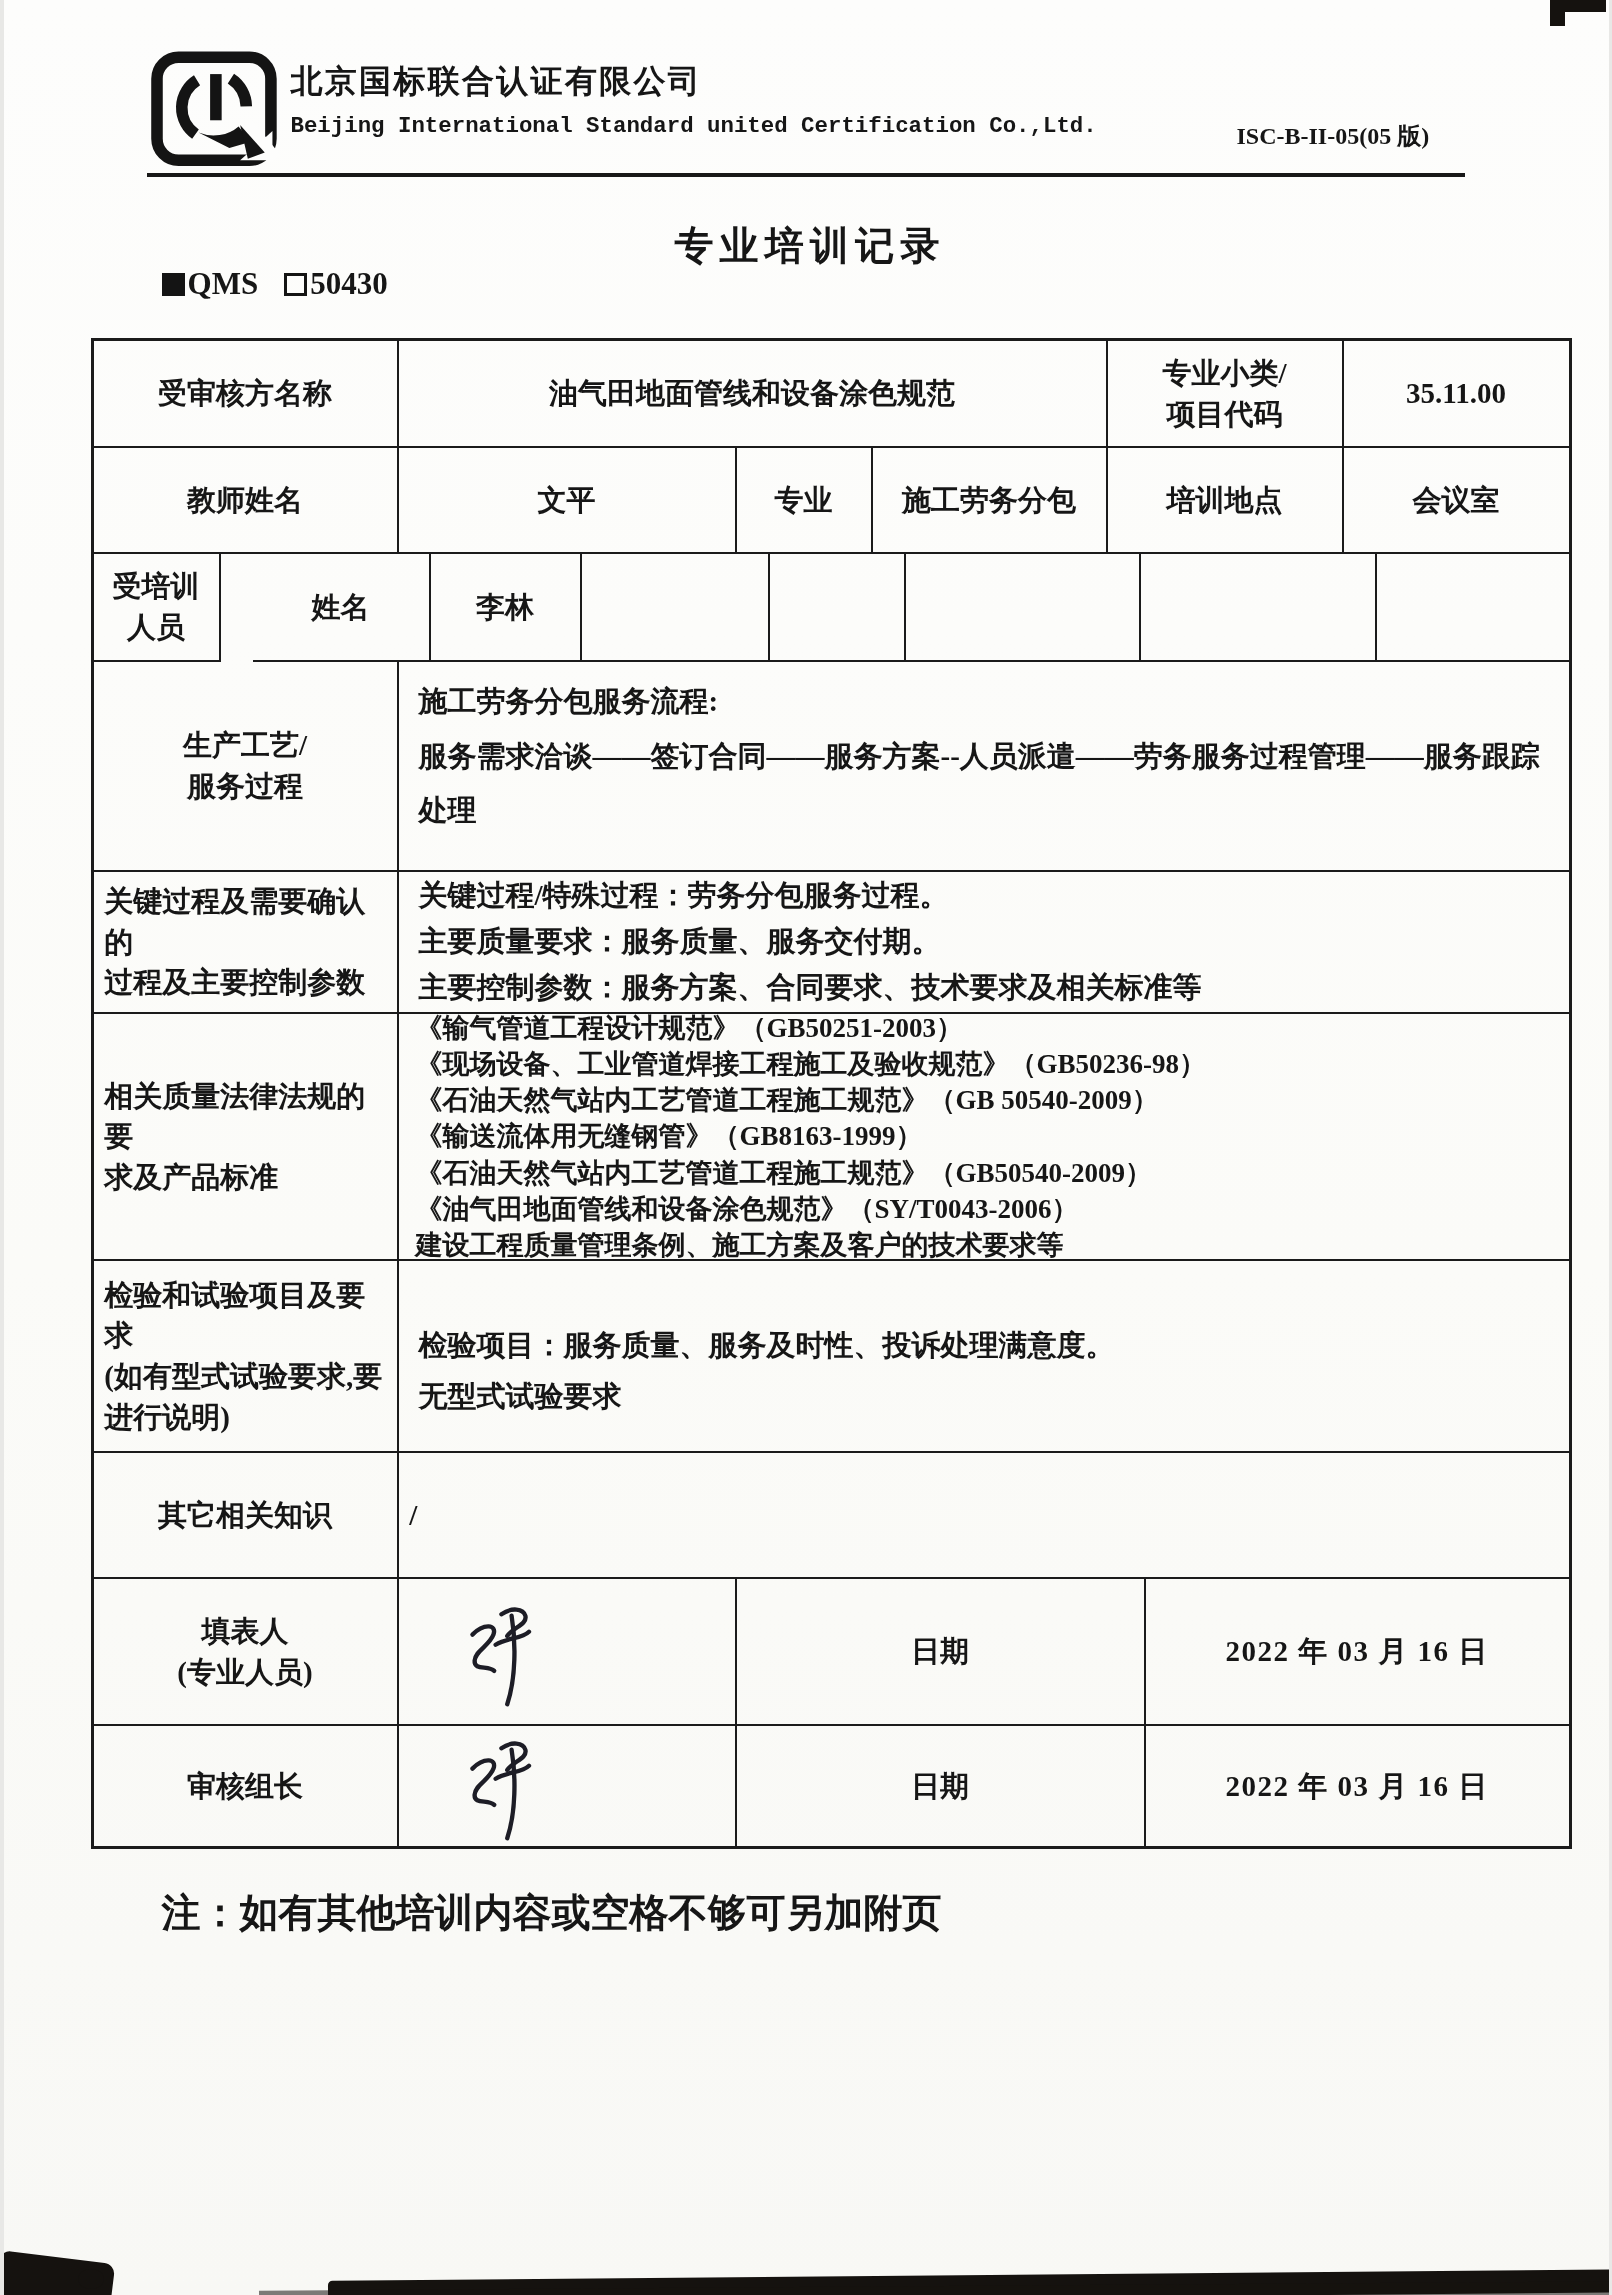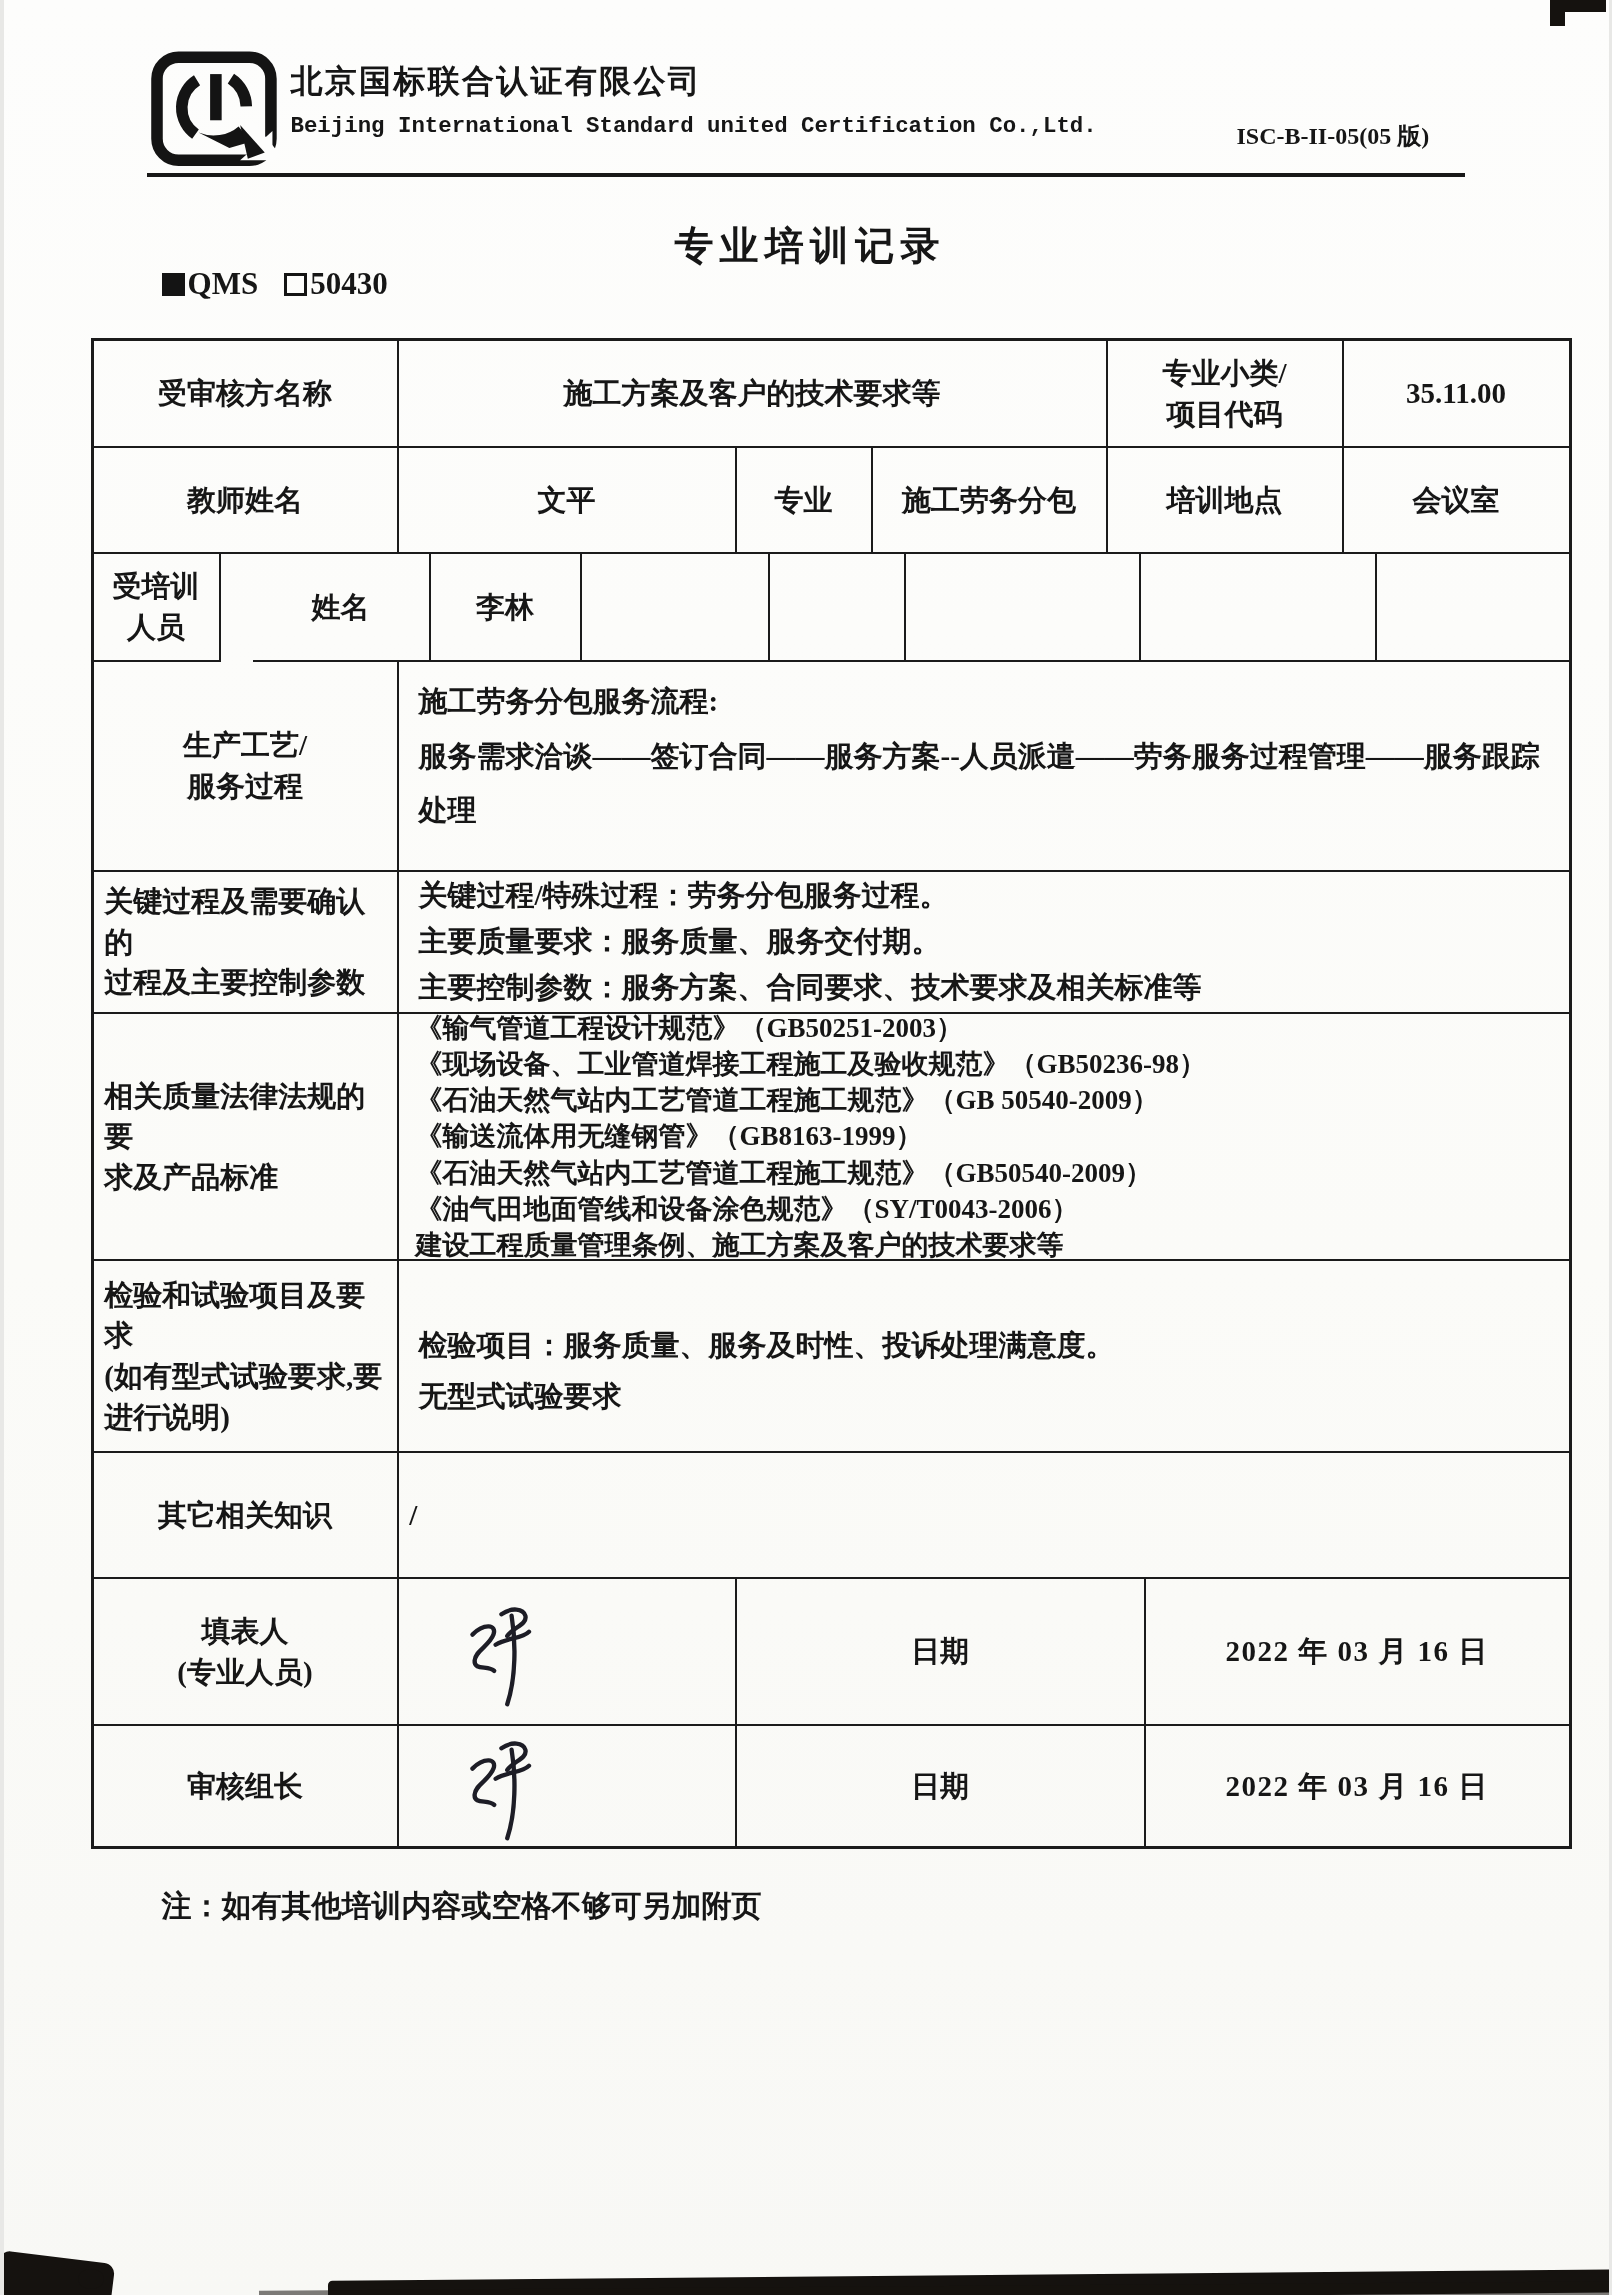--- a/index.html
+++ b/index.html
@@ -48,21 +48,21 @@
   .c395{width:305px;flex:none;} .c438{width:338px;flex:none;}
   .c530{width:409px;flex:none;} .c554{flex:1;}
   .c918{width:709px;flex:none;} .cfill{flex:1;}
   .proc{line-height:1.88;padding:12.4px 20px;}
   .keyp{line-height:1.58;padding:7.7px 20px;}
   .regs{line-height:1.34;font-size:27px;padding:6.2px 17px;}
   .insp{line-height:1.75;padding:17px 20px;margin-top:30px;}
   .datecell{font-size:29px;letter-spacing:1.5px;}
   .sig{width:74px;height:116px;margin-left:54px;}
   
-  .footnote{position:absolute;left:158px;top:1886px;font-size:30px;font-weight:700;}
+  .footnote{position:absolute;left:158px;top:1886px;font-size:39px;font-weight:700;}
   
   .art{position:absolute;background:#15120f;}
   .art.corner-h{left:1546px;top:0;width:56px;height:11.6px;}
   .art.corner-v{left:1546px;top:0;width:15.4px;height:26px;}
   .art.bottom-band{left:324px;top:2275px;width:1313px;height:23px;transform:rotate(-0.5deg);
                    border-radius:4.6px 1.5px 0 0;}
   .art.bottom-band2{left:255px;top:2286px;width:1359px;height:15.4px;opacity:.55;transform:rotate(-0.4deg);}
   .art.blob-left{left:-6.2px;top:2257px;width:116px;height:45px;border-radius:10.8px;transform:rotate(7deg);}
   .art.blob-left2{left:74px;top:2269px;width:26px;height:20px;border-radius:50%;}
 </style>
@@ -94,21 +94,21 @@
     <span>50430</span>
   </div>
 
   <div class="tbl">
 
     <div class="trow" style="height:107px">
       <div class="cell c395">
           <span>受审核方名称</span>
         </div>
       <div class="cell c918 val">
-          <span>施工方案及客户的技术要求等</span>
+          <span>油气田地面管线和设备涂色规范</span>
         </div>
       <div class="cell c305">
           <span class="pre">专业小类/
 项目代码</span>
         </div>
       <div class="cell c299 noR val">
           <span>35.11.00</span>
         </div>
     </div>
 

